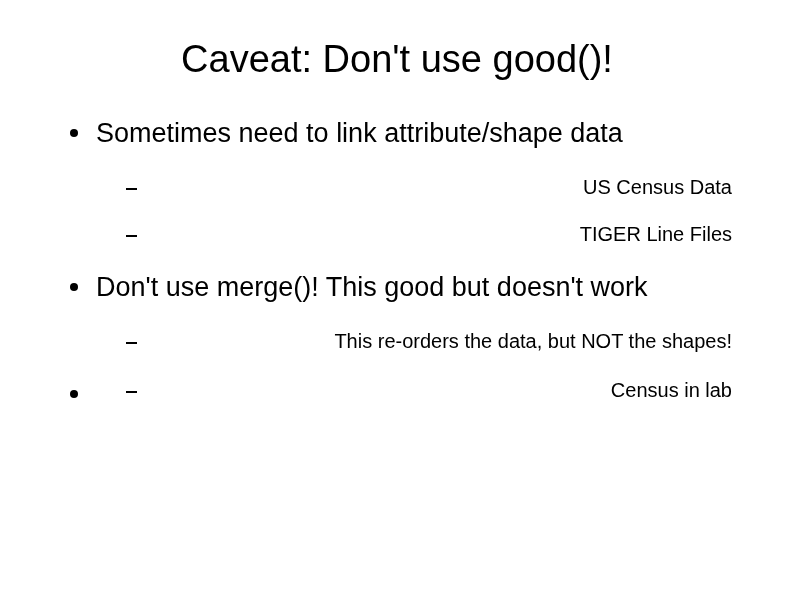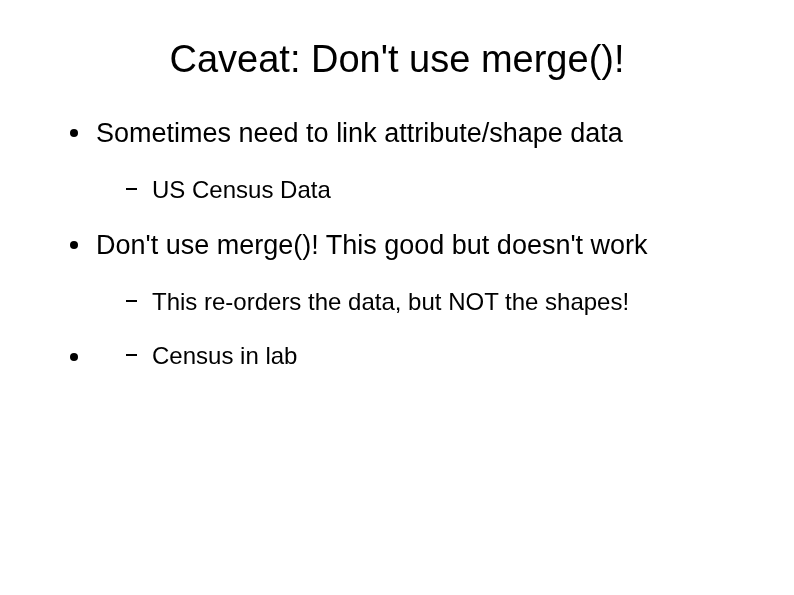--- a/index.html
+++ b/index.html
@@ -47,47 +47,51 @@
     border-radius: 50%;
   }
   ul.level2 {
     list-style: none;
     padding: 0;
     margin: 24px 0 0 22px;
   }
   ul.level2 > li {
     position: relative;
     padding-left: 34px;
-    font-size: 24px;
+    font-size: 20px;
     line-height: 1.25;
     margin-bottom: 22px;
+    text-align: right;
   }
   ul.level2 > li::before {
     content: "";
     position: absolute;
     left: 8px;
     top: 13px;
     width: 11px;
     height: 2px;
     background: #000;
   }
 </style>
 </head>
 <body>
 
 <div class="slide">
-  <h1 class="title">Caveat: Don't use merge()!</h1>
+  <h1 class="title">Caveat: Don't use good()!</h1>
 
   <ul class="level1">
 
     <li>
       <span>Sometimes need to link attribute/shape data</span>
       <ul class="level2">
         <li>
           <span>US Census Data</span>
+        </li>
+        <li>
+          <span>TIGER Line Files</span>
         </li>
       </ul>
     </li>
 
     <li>
       <span>Don't use merge()! This good but doesn't work</span>
       <ul class="level2">
         <li>
           <span>This re-orders the data, but NOT the shapes!</span>
         </li>

